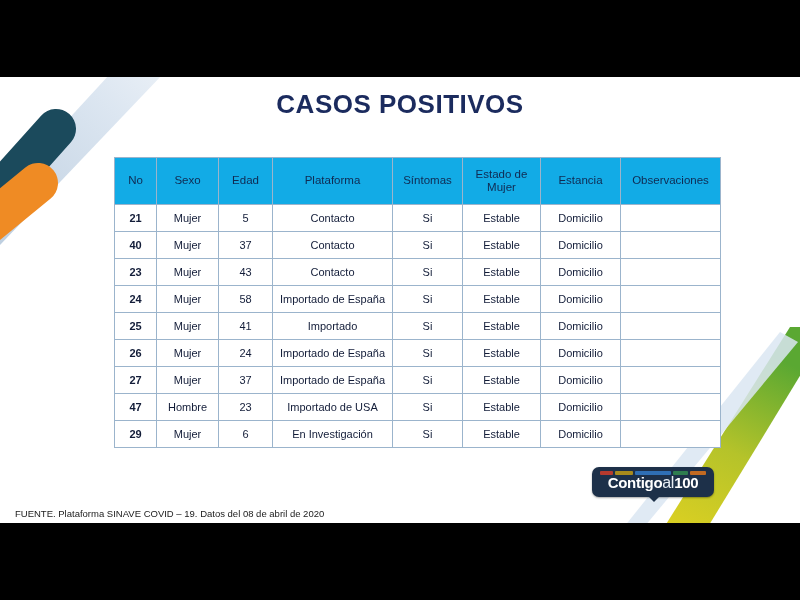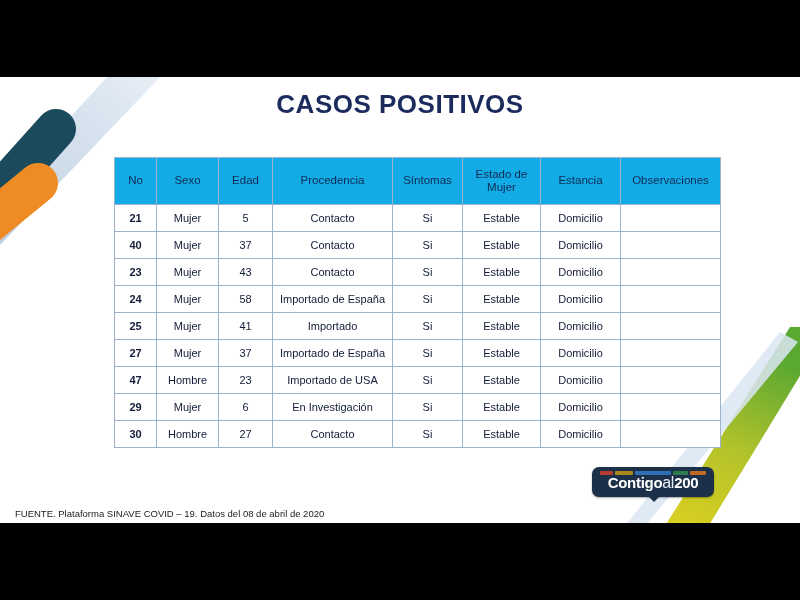--- a/index.html
+++ b/index.html
@@ -252,21 +252,21 @@
           <col class="c-sint">
             <col class="c-estad">
             <col class="c-estan">
             <col class="c-obs">
         </colgroup>
         <thead>
           <tr>
             <th>No</th>
             <th>Sexo</th>
             <th>Edad</th>
-            <th>Procedencia</th>
+            <th>Plataforma</th>
             <th>Síntomas</th>
             <th>Estado de Mujer</th>
             <th>Estancia</th>
             <th>Observaciones</th>
           </tr>
         </thead>
         <tbody id="cases-body">
             <tr>
               <td class="col-no">21</td>
               <td>Mujer</td>
@@ -311,20 +311,30 @@
               <td class="col-no">25</td>
               <td>Mujer</td>
               <td>41</td>
               <td>Importado</td>
               <td>Si</td>
               <td>Estable</td>
               <td>Domicilio</td>
               <td></td>
             </tr>
             <tr>
+              <td class="col-no">26</td>
+              <td>Mujer</td>
+              <td>24</td>
+              <td>Importado de España</td>
+              <td>Si</td>
+              <td>Estable</td>
+              <td>Domicilio</td>
+              <td></td>
+            </tr>
+            <tr>
               <td class="col-no">27</td>
               <td>Mujer</td>
               <td>37</td>
               <td>Importado de España</td>
               <td>Si</td>
               <td>Estable</td>
               <td>Domicilio</td>
               <td></td>
             </tr>
             <tr>
@@ -335,30 +345,20 @@
               <td>Si</td>
               <td>Estable</td>
               <td>Domicilio</td>
               <td></td>
             </tr>
             <tr>
               <td class="col-no">29</td>
               <td>Mujer</td>
               <td>6</td>
               <td>En Investigación</td>
-              <td>Si</td>
-              <td>Estable</td>
-              <td>Domicilio</td>
-              <td></td>
-            </tr>
-            <tr>
-              <td class="col-no">30</td>
-              <td>Hombre</td>
-              <td>27</td>
-              <td>Contacto</td>
               <td>Si</td>
               <td>Estable</td>
               <td>Domicilio</td>
               <td></td>
             </tr>
           </tbody>
       </table>
     </div>
 
     <div id="footer-source">FUENTE. Plataforma SINAVE COVID – 19. Datos del 08 de abril de 2020</div>
@@ -366,17 +366,17 @@
     <div id="logo">
       <div class="logo-bubble"></div>
       <div class="logo-tail"></div>
       <div class="logo-bars">
         <span class="lb1"></span>
         <span class="lb2"></span>
         <span class="lb3"></span>
         <span class="lb4"></span>
         <span class="lb5"></span>
       </div>
-      <div class="logo-text"><span>Contigo</span><span class="thin">al</span><span>200</span></div>
+      <div class="logo-text"><span>Contigo</span><span class="thin">al</span><span>100</span></div>
     </div>
 
   </div>
 </div>
 
 </body></html>

